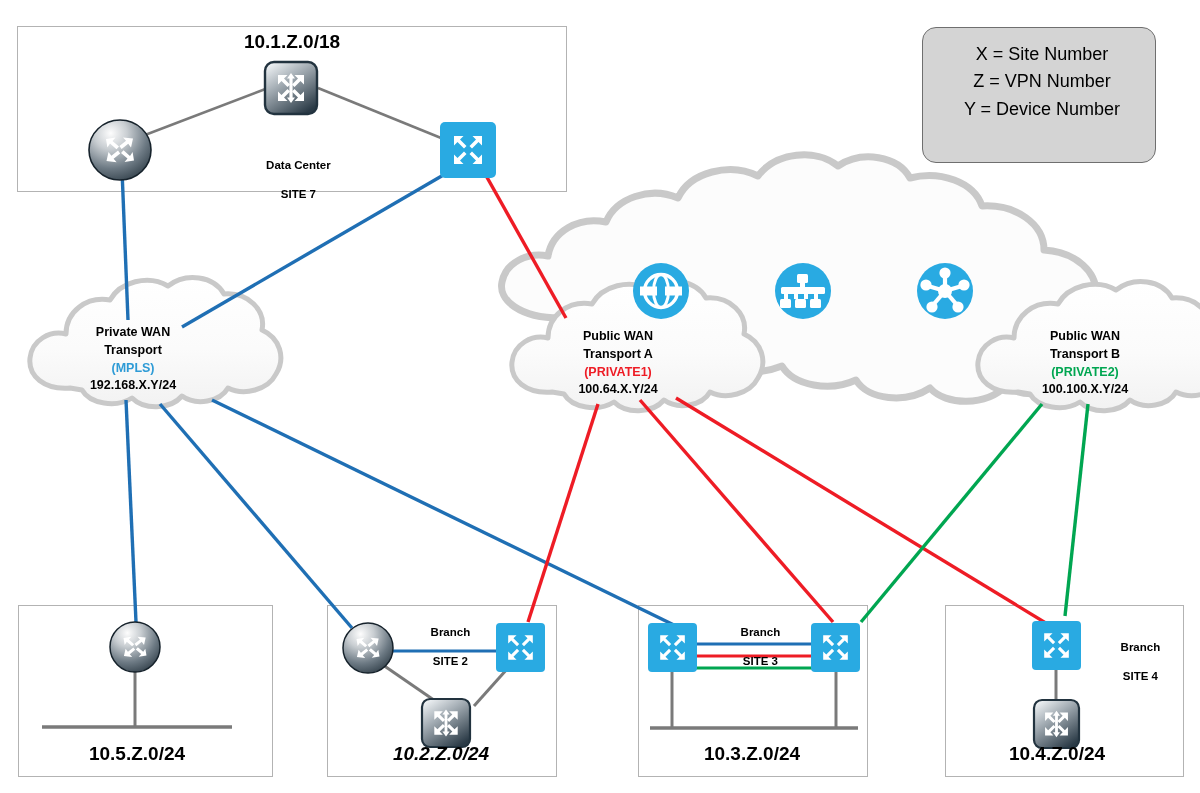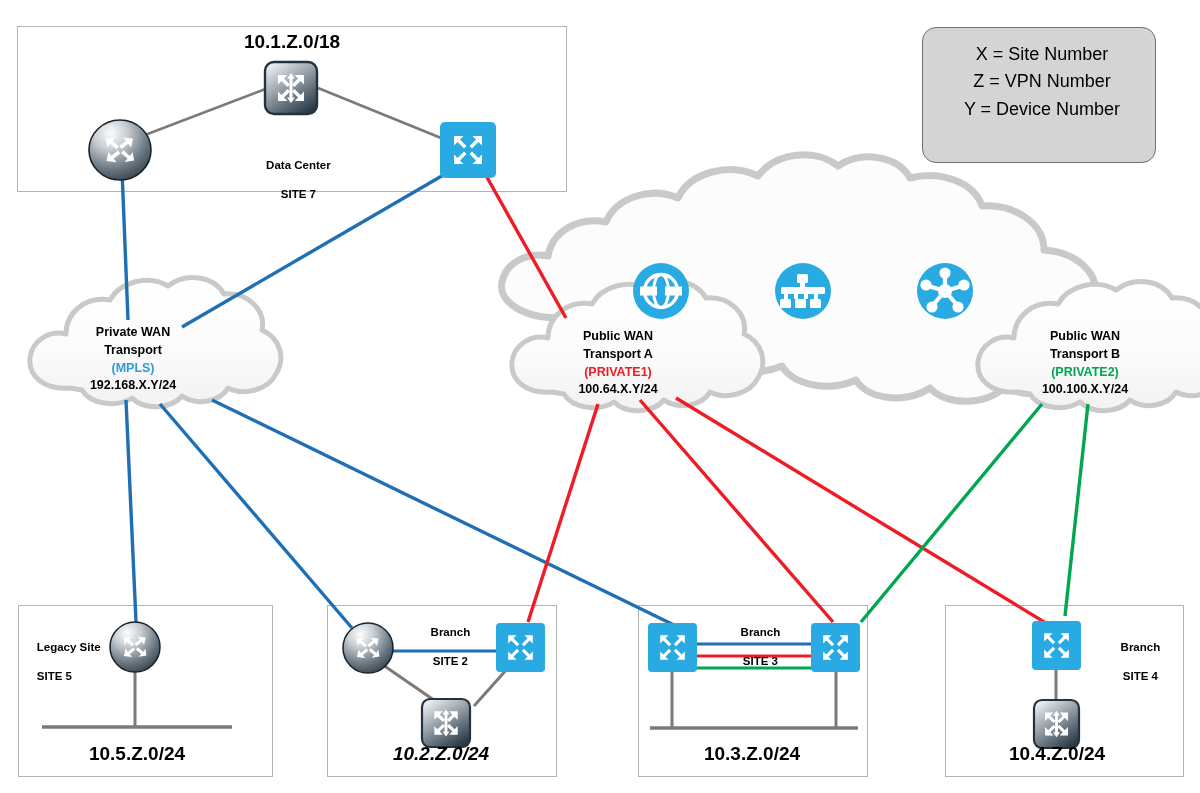--- a/index.html
+++ b/index.html
@@ -373,24 +373,20 @@
     </g>
   </svg>
 
   <div class="lbl lbl-subnet" style="left:200px; top:30px; width:184px;">10.1.Z.0/18</div>
   <div class="lbl lbl-site" style="left:216px; top:144px; width:152px;">
     <span>Data Center</span><br>
     <span>SITE 7</span>
   </div>
 
   <div class="lbl lbl-subnet" style="left:52px; top:742px; width:170px;">10.5.Z.0/24</div>
-  <div class="lbl lbl-site" style="left:24px; top:626px; width:88px; text-align:left;">
-    <span>Legacy Site</span><br>
-    <span>SITE 5</span>
-  </div>
 
   <div class="lbl lbl-subnet" style="left:356px; top:742px; width:170px;font-style:italic;">10.2.Z.0/24</div>
   <div class="lbl lbl-site" style="left:401px; top:611px; width:86px;">
     <span>Branch</span><br>
     <span>SITE 2</span>
   </div>
 
   <div class="lbl lbl-subnet" style="left:667px; top:742px; width:170px;">10.3.Z.0/24</div>
   <div class="lbl lbl-site" style="left:711px; top:611px; width:86px;">
     <span>Branch</span><br>

